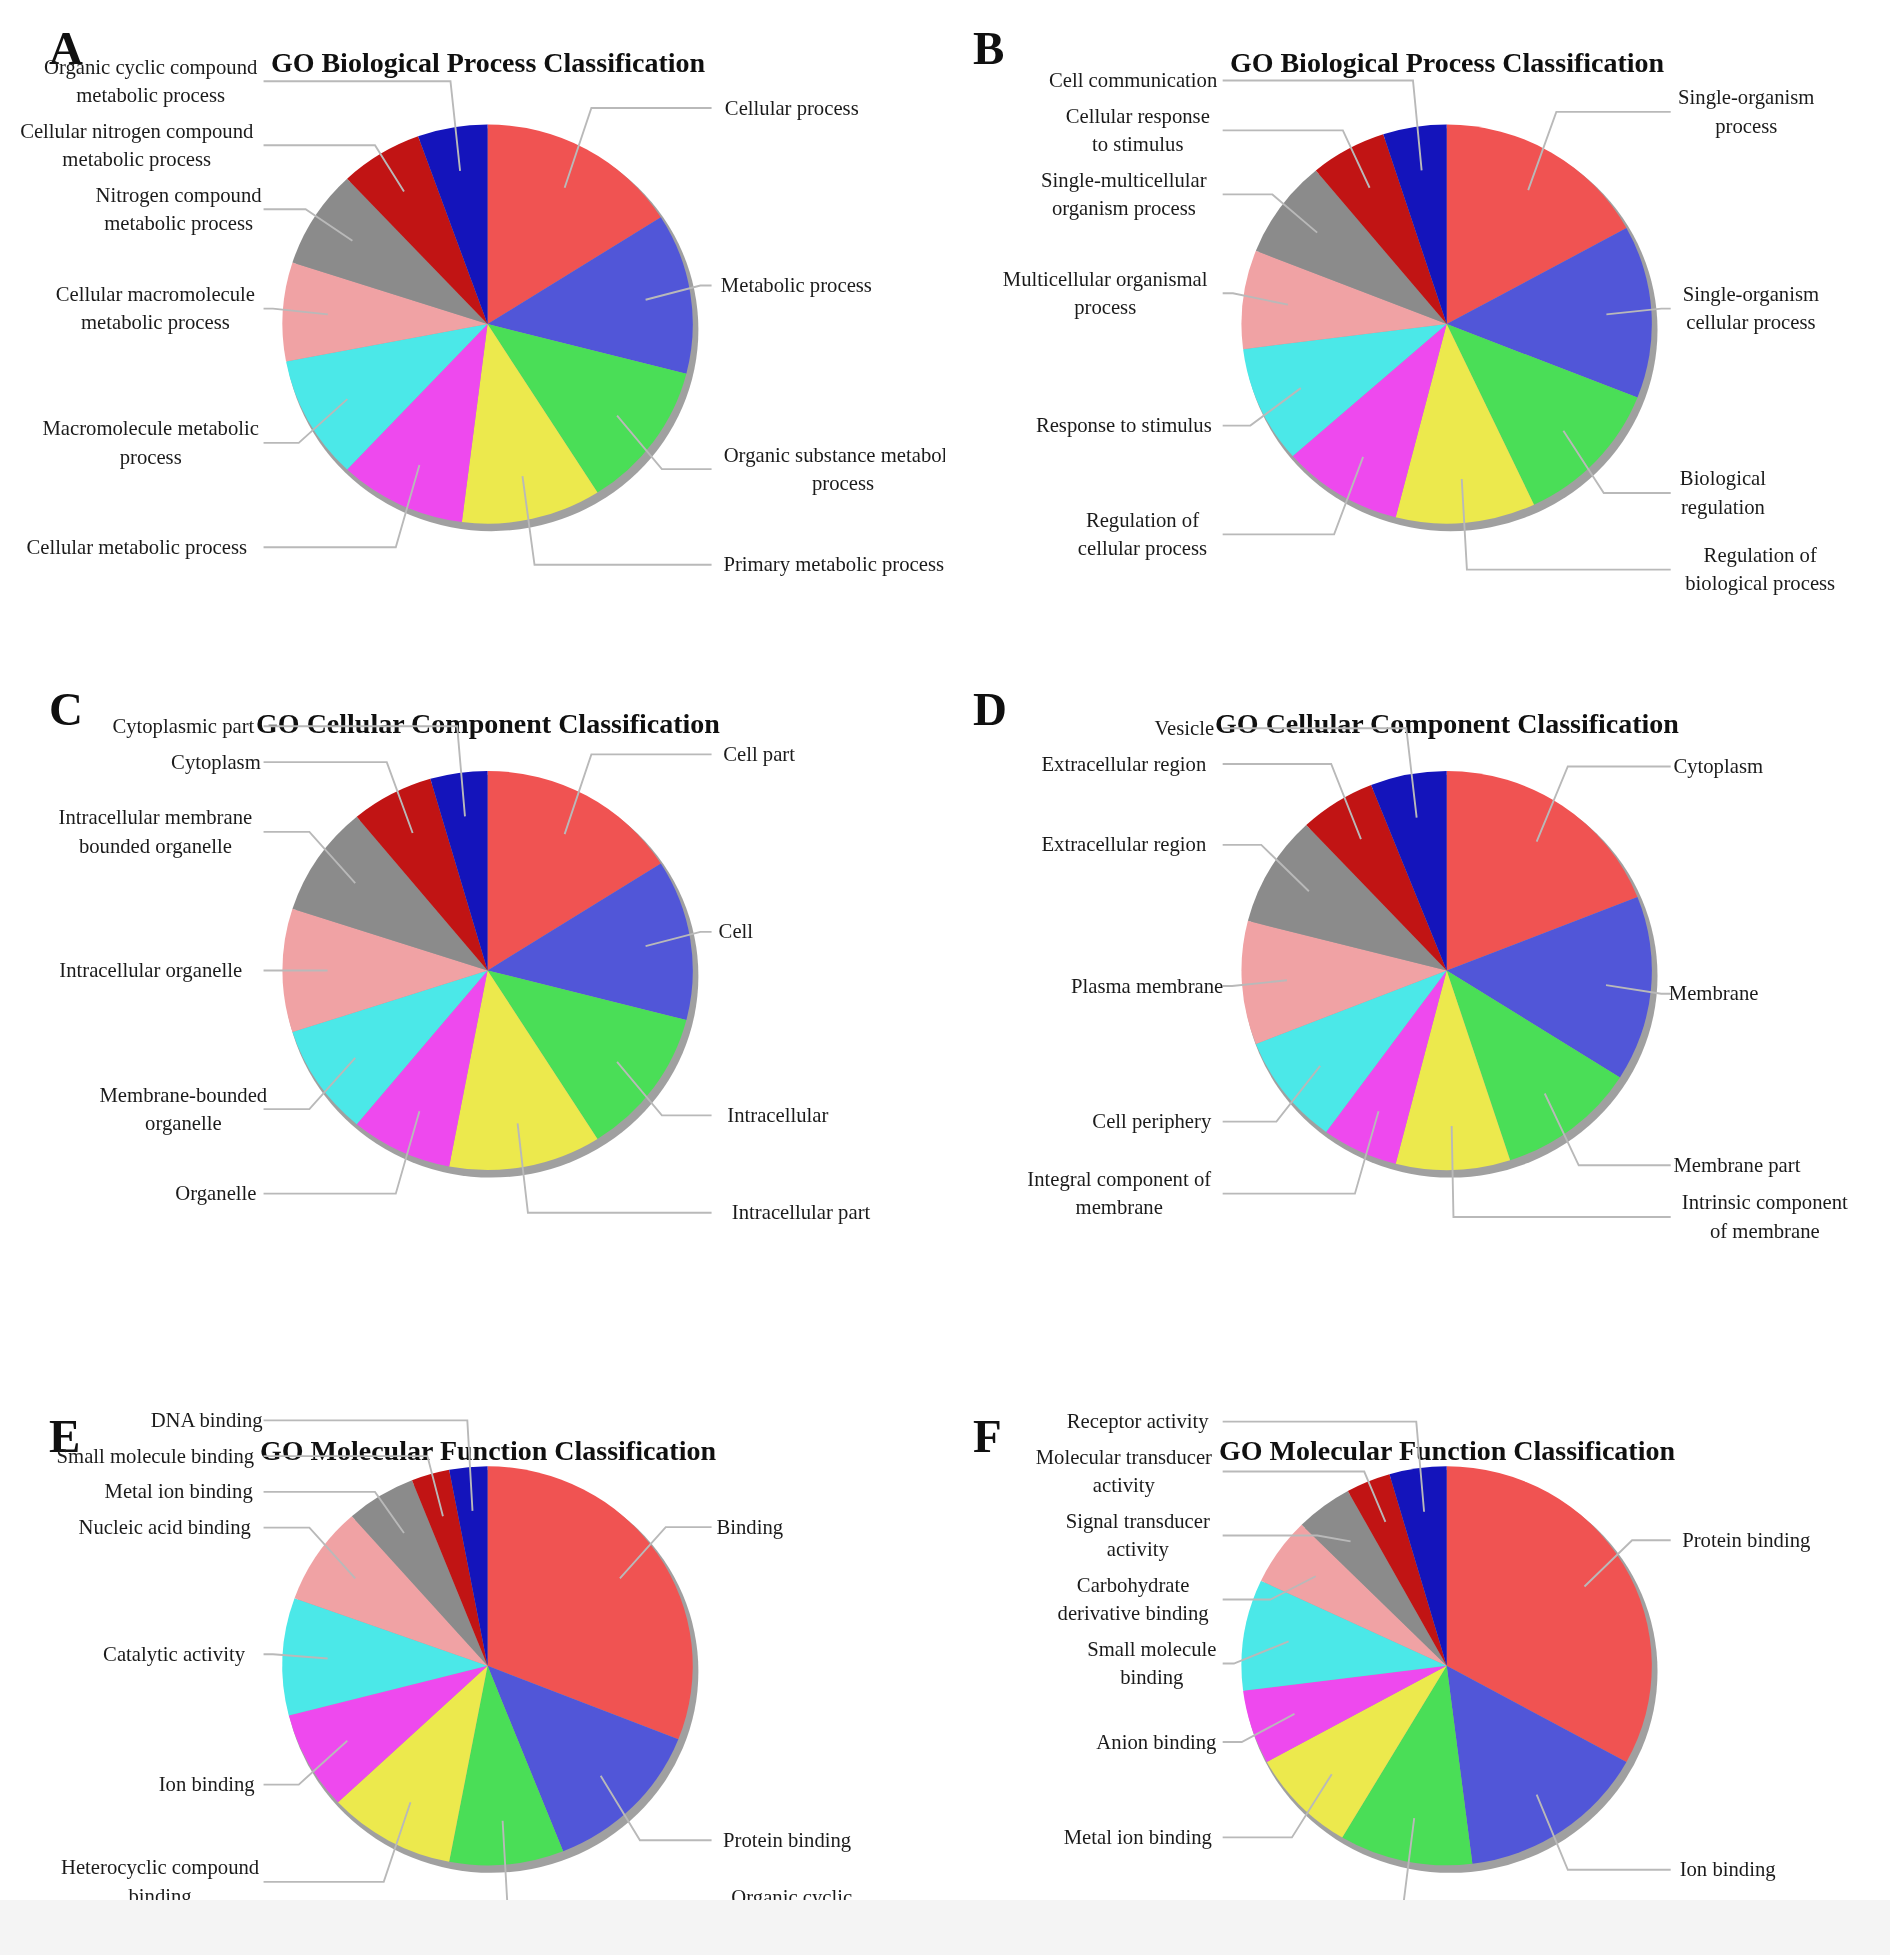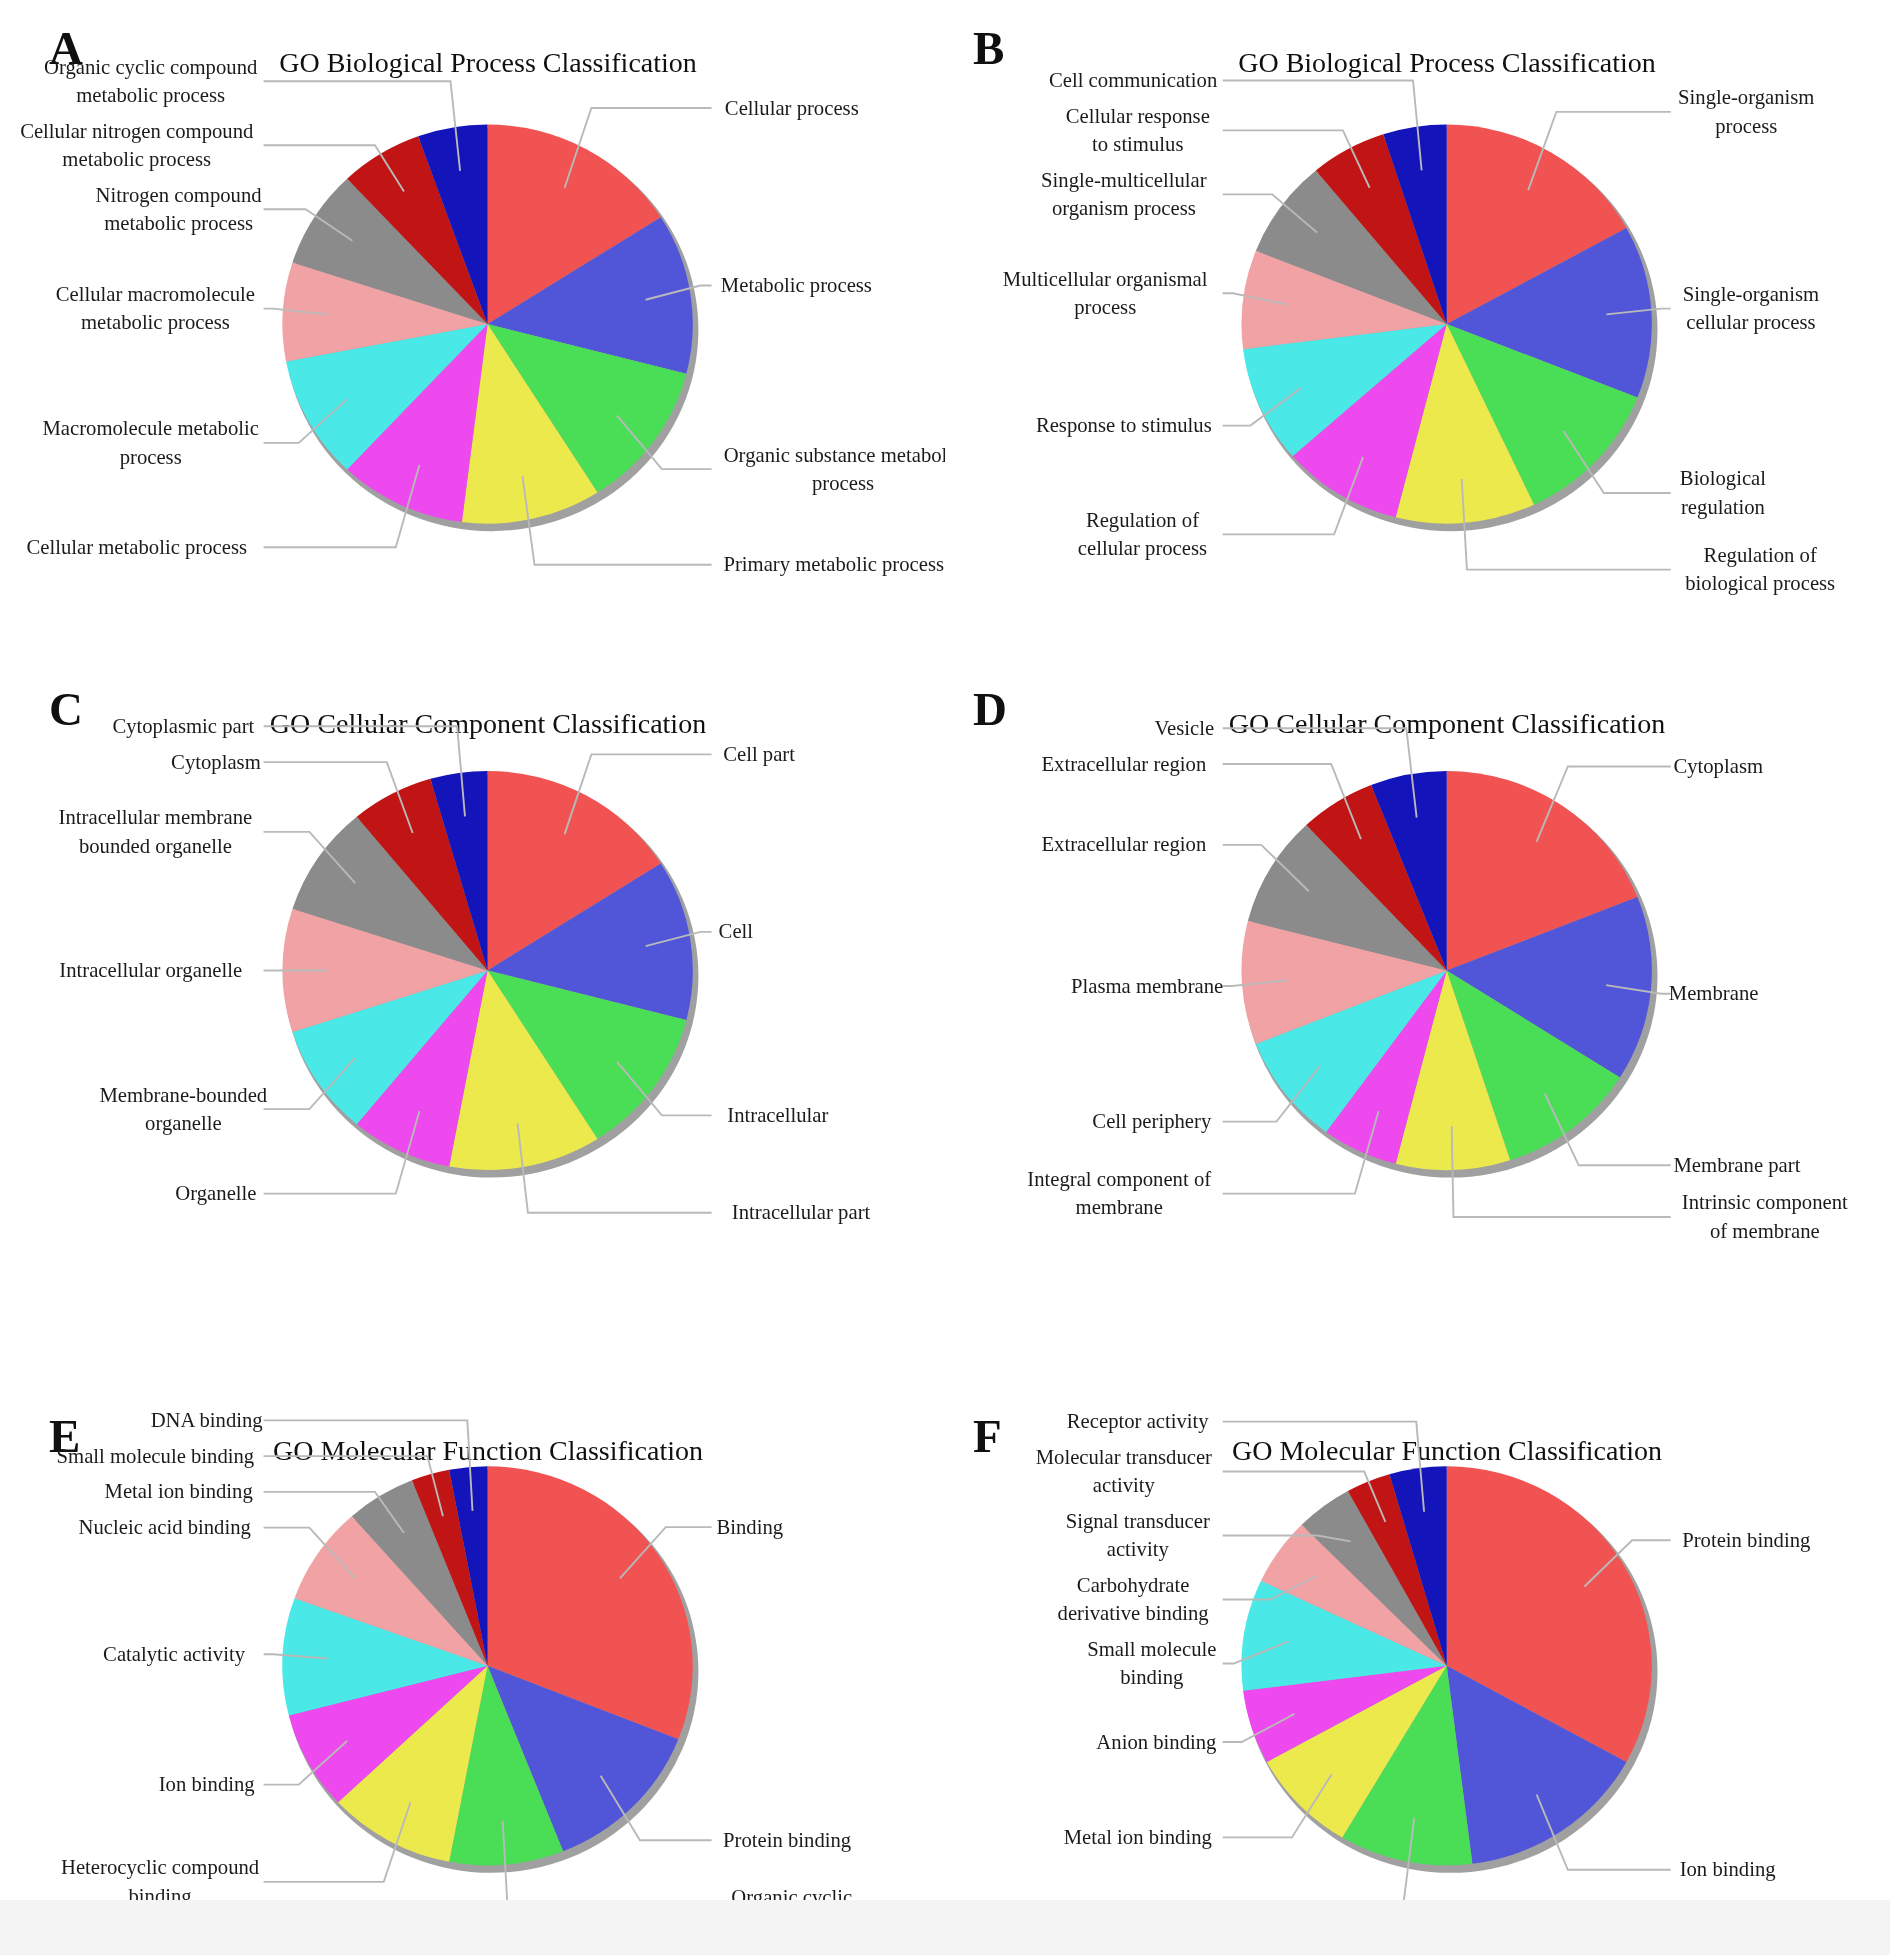--- a/index.html
+++ b/index.html
@@ -18,21 +18,21 @@
   .panel{position:relative;}
   .panel-letter{
     position:absolute;
     font-weight:bold;
     font-size:47px;
     line-height:1;
     color:#101010;
   }
   .panel-title{
     position:absolute;
-    font-weight:normal;
+    font-weight:bold;
     font-size:28px;
     line-height:1.1;
     color:#101010;
     transform:translateX(-50%);
     white-space:nowrap;
   }
   .col-l .panel-letter{left:49px;}
   .col-r .panel-letter{left:28px;}
   .col-l .panel-title{left:488px;}
   .col-r .panel-title{left:502px;}

